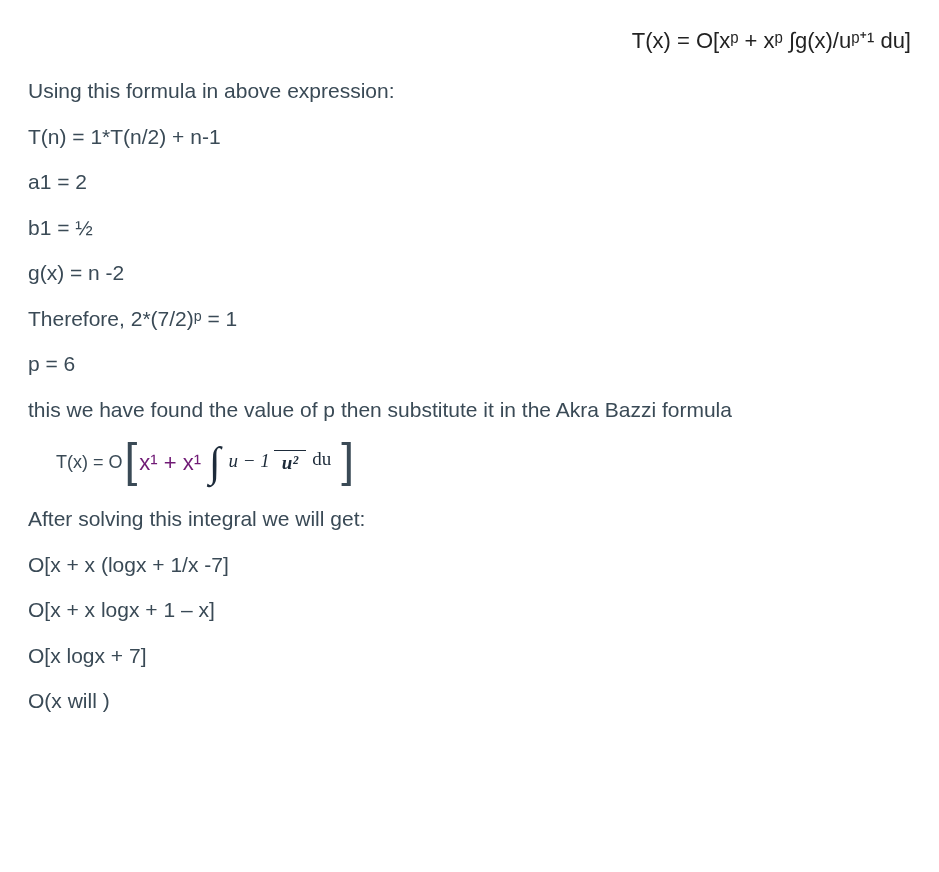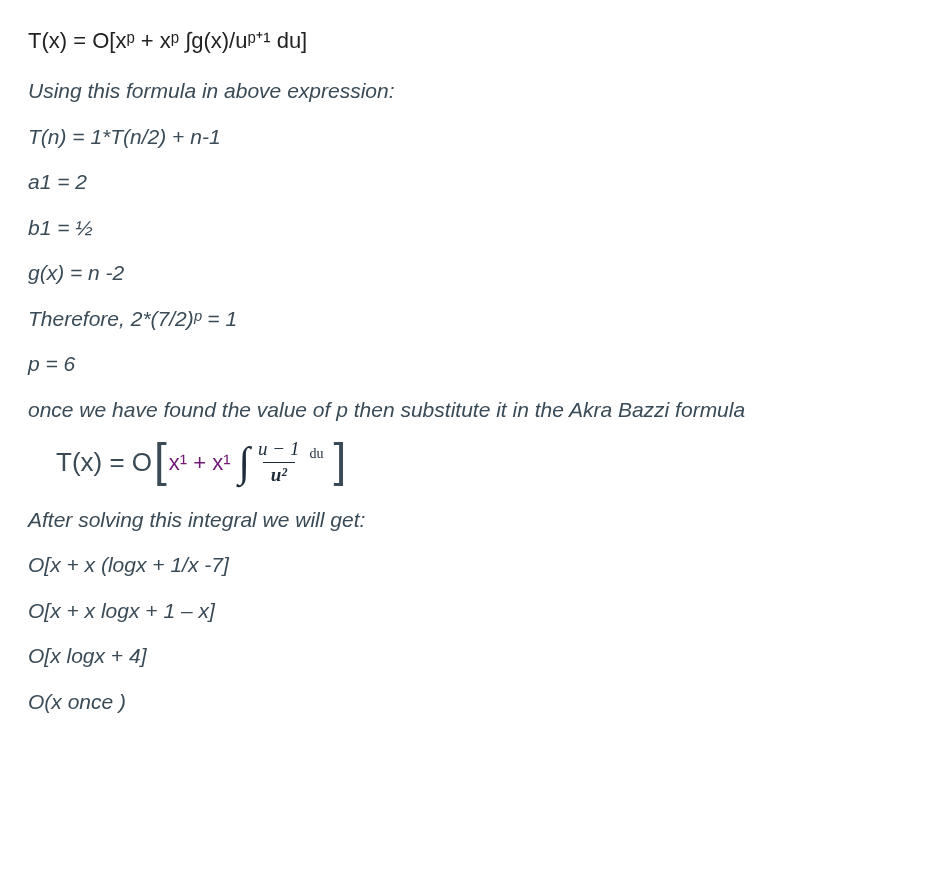--- a/index.html
+++ b/index.html
@@ -8,37 +8,37 @@
     font-family: Arial, Helvetica, sans-serif;
     font-size: 21px;
     color: #3a4a56;
     line-height: 1.5;
     width: 939px;
     box-sizing: border-box;
     background: #ffffff;
   }
   .line {
     margin-bottom: 14px;
-    font-style: italic;
   }
   .formula1 {
     font-family: Arial, Helvetica, sans-serif;
     color: #222;
     font-size: 22px;
     margin-bottom: 18px;
+    text-align: right;
   }
   .integral-row {
     display: flex;
     align-items: center;
     margin: 14px 0 18px 28px;
   }
   .lead {
     font-family: Arial, Helvetica, sans-serif;
     color: #3a4a56;
-    font-size: 26px;
+    font-size: 18px;
   }
   .bigbracket {
     font-size: 46px;
     line-height: 46px;
     color: #3a4a56;
     padding: 0 2px;
     position: relative;
     top: -2px;
   }
   .middle {
@@ -53,70 +53,70 @@
     margin: 0 8px;
     font-family: "Times New Roman", Cambria, serif;
   }
   .intsym {
     font-size: 42px;
     line-height: 42px;
     margin-right: 4px;
   }
   .frac {
     display: inline-flex;
-    flex-direction: column;
+    flex-direction: row;
     align-items: center;
     font-size: 19px;
     line-height: 1.1;
     font-style: italic;
   }
   .frac .num {
     padding: 0 4px 2px 4px;
   }
   .frac .den {
     border-top: 1px solid #1d2b3a;
     padding: 2px 8px 0 8px;
     font-weight: bold;
   }
   .du {
-    font-size: 14px;
+    font-size: 19px;
     margin-left: 6px;
     align-self: flex-start;
     margin-top: 4px;
     font-style: normal;
   }
 </style>
 </head>
 <body>
 
 <div class="formula1">T(x) = O[xᵖ + xᵖ ∫g(x)/uᵖ⁺¹ du]</div>
 
 <div class="line">Using this formula in above expression:</div>
 
 <div class="line">T(n) = 1*T(n/2) + n-1</div>
 <div class="line">a1 = 2</div>
 <div class="line">b1 = ½</div>
 <div class="line">g(x) = n -2</div>
 <div class="line">Therefore, 2*(7/2)ᵖ = 1</div>
 <div class="line">p = 6</div>
-<div class="line">once we have found the value of p then substitute it in the Akra Bazzi formula</div>
+<div class="line">this we have found the value of p then substitute it in the Akra Bazzi formula</div>
 
 <div class="integral-row">
   <span class="lead">T(x) = O</span>
   <span class="bigbracket">[</span>
   <span class="middle">x¹ + x¹</span>
   <span class="intbox">
     <span class="intsym">∫</span>
     <span class="frac">
       <span class="num">u − 1</span>
       <span class="den">u²</span>
     </span>
     <span class="du">du</span>
   </span>
   <span class="bigbracket">]</span>
 </div>
 
 <div class="line">After solving this integral we will get:</div>
 
 <div class="line">O[x + x (logx + 1/x -7]</div>
 <div class="line">O[x + x logx + 1 – x]</div>
-<div class="line">O[x logx + 4]</div>
-<div class="line">O(x once )</div>
+<div class="line">O[x logx + 7]</div>
+<div class="line">O(x will )</div>
 
 </body></html>

